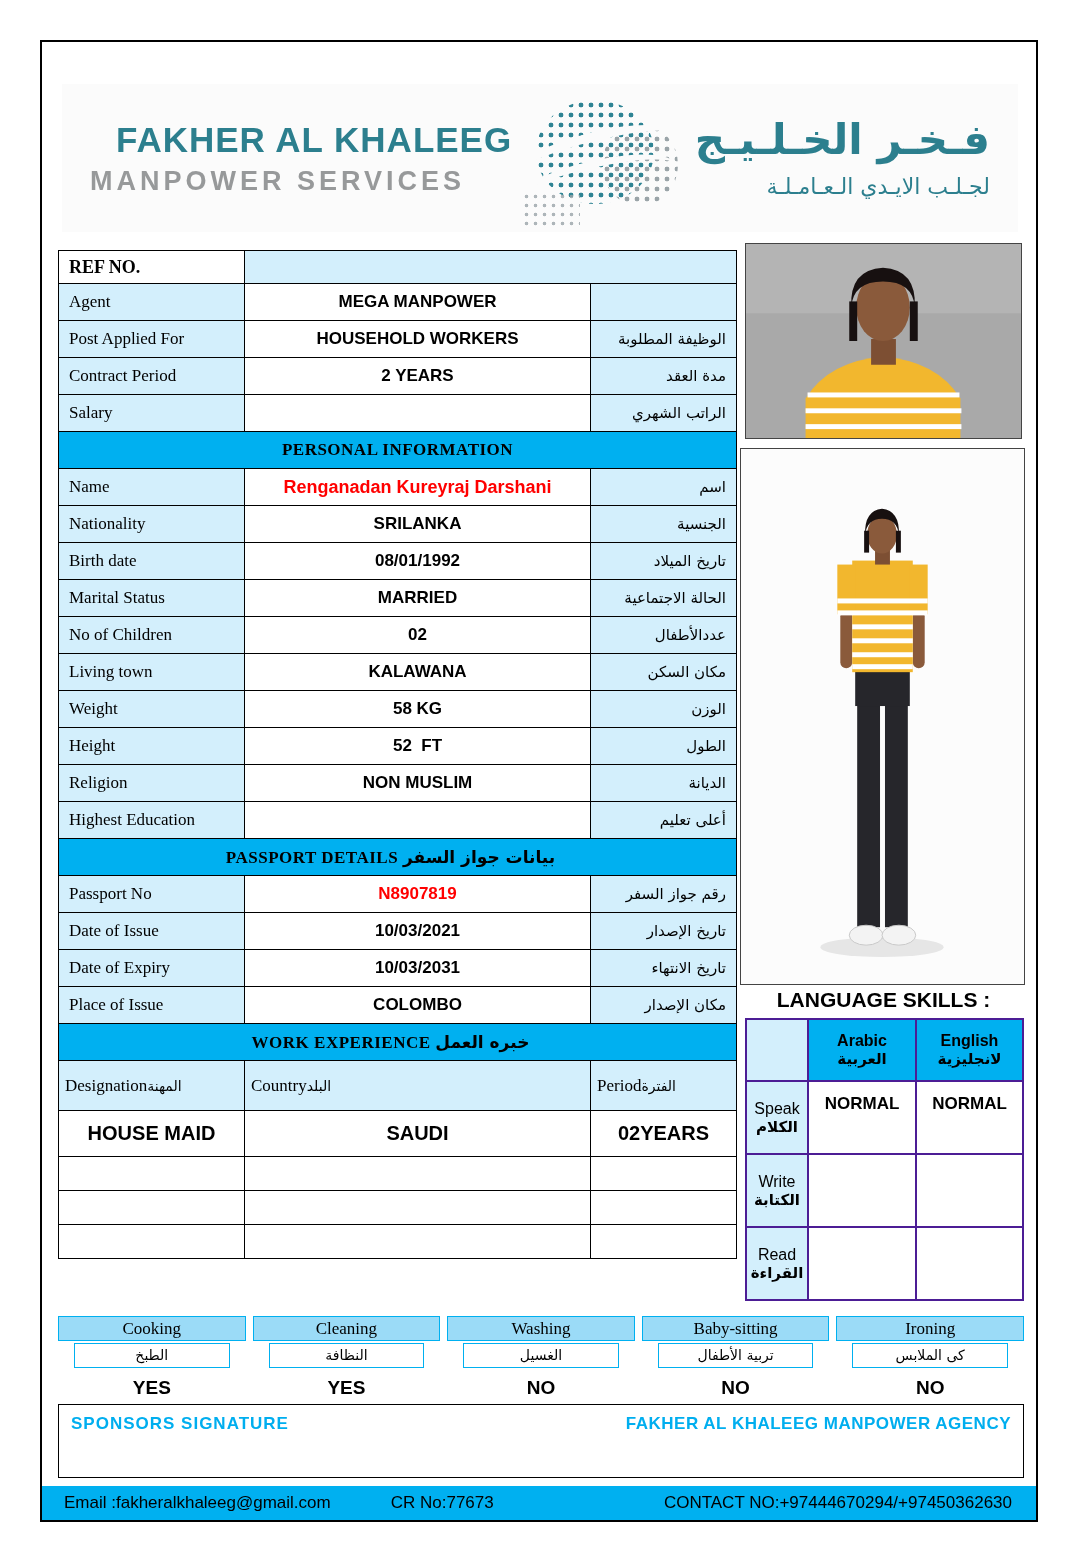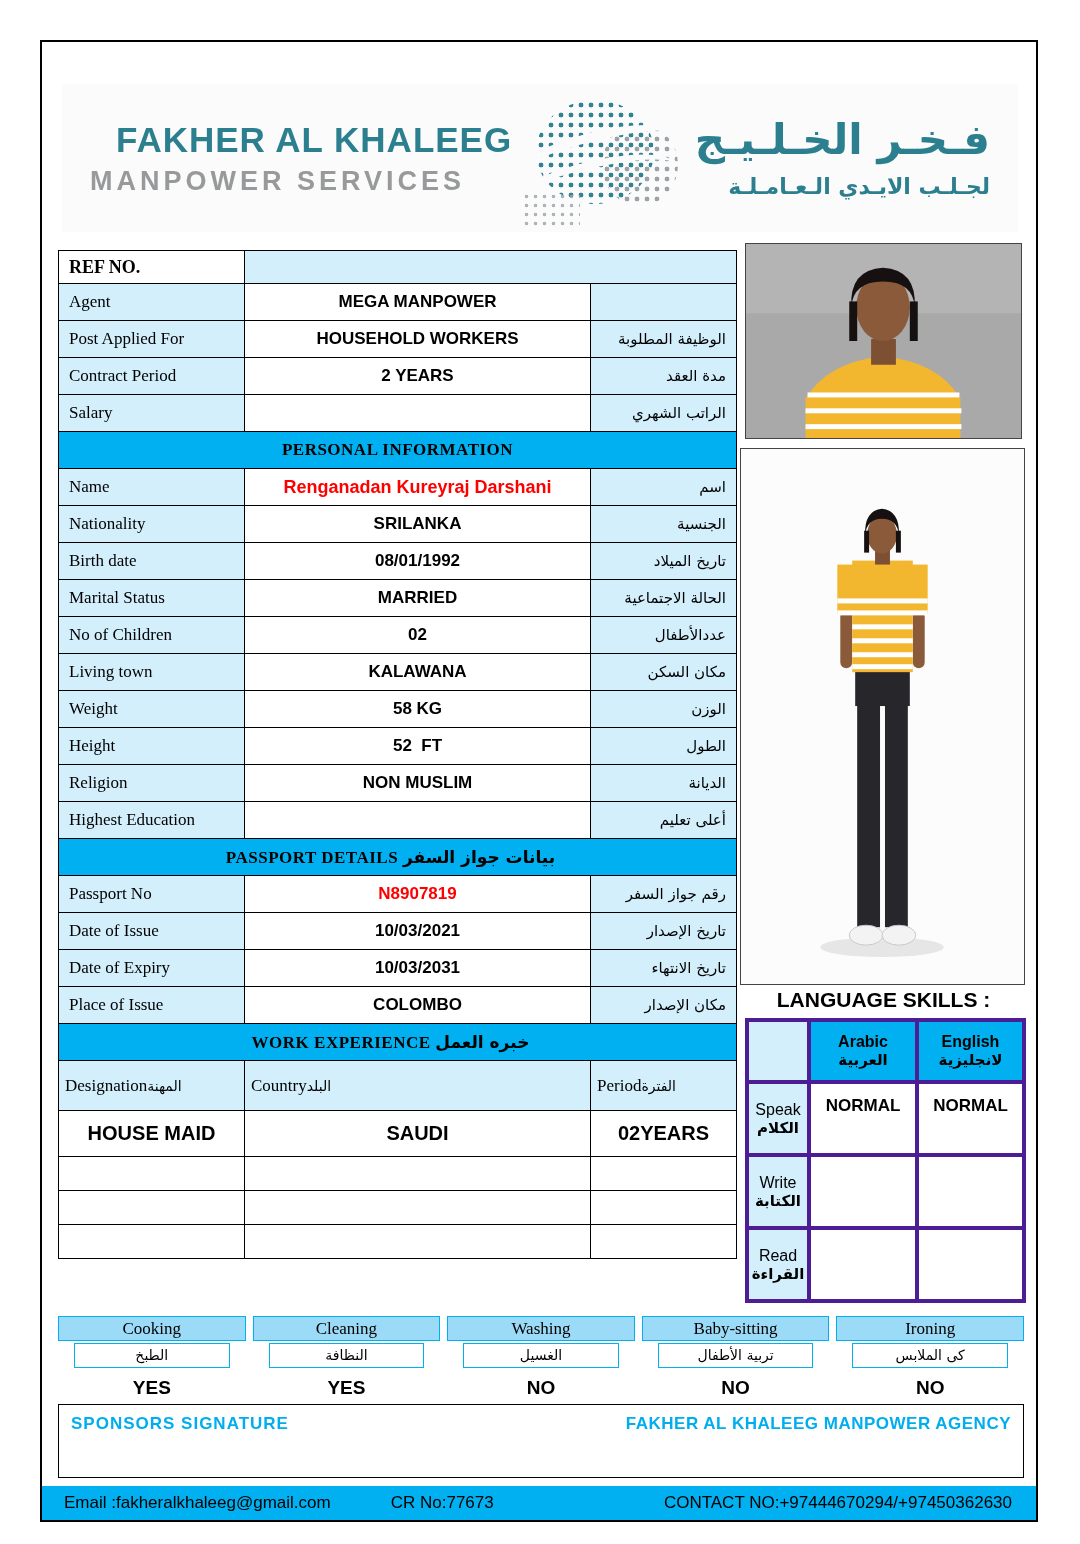--- a/index.html
+++ b/index.html
@@ -19,21 +19,21 @@
   .globe-gray { position:absolute; right:0px; top:26px; width:76px; height:82px; border-radius:50%;
                 background-image:radial-gradient(#9aa4a8 2.1px, transparent 2.7px); background-size:10px 10px; }
   .globe-trail { position:absolute; left:-6px; bottom:-8px; width:58px; height:34px;
                 background-image:radial-gradient(#9aa4a8 1.6px, transparent 2.1px); background-size:9px 9px; opacity:.8; }
   .swoosh1 { position:absolute; left:-12px; top:34px; width:160px; height:42px; border-radius:50%;
              border-top:9px solid #fbfbfb; transform:rotate(-14deg); }
   .swoosh2 { position:absolute; left:-8px; top:62px; width:156px; height:40px; border-radius:50%;
              border-top:7px solid #fbfbfb; transform:rotate(-12deg); }
   .brand-ar { text-align:right; direction:rtl; font-family:"DejaVu Sans", sans-serif; }
   .brand-ar1 { font-size:42px; font-weight:bold; color:#2c7f8e; line-height:1.1; }
-  .brand-ar2 { font-size:22px; font-weight:bold; color:#2c7f8e; margin-top:10px; }
+  .brand-ar2 { font-size:22px; font-weight:normal; color:#2c7f8e; margin-top:10px; }
 
   
   .main-table { position:absolute; left:16px; top:208px; width:678px; border-collapse:collapse; table-layout:fixed; }
   .main-table td { border:1px solid #000; height:37px; padding:0 6px; font-size:17px; vertical-align:middle; overflow:hidden; }
   td.ref { font-weight:bold; font-size:18px; background:#ffffff; padding-left:10px; }
   td.lc  { background:#d3effc; }
   td.lbl { background:#d3effc; padding-left:10px; font-family:"Liberation Serif", serif; color:#000; }
   td.val { text-align:center; font-family:"Liberation Sans", sans-serif; font-weight:bold; font-size:17px; white-space:pre-wrap; }
   td.arc { background:#d3effc; direction:rtl; text-align:right; padding-right:10px;
            font-family:"DejaVu Sans", sans-serif; font-size:15px; }
@@ -52,21 +52,21 @@
   
   .photo { position:absolute; border:1px solid #444; background:#fff; overflow:hidden; }
   .photo.headshot { left:703px; top:201px; width:277px; height:196px; }
   .photo.fullbody { left:698px; top:406px; width:285px; height:537px; }
   .photo svg { display:block; width:100%; height:100%; }
 
   
   .lang-title { position:absolute; left:703px; top:946px; width:277px; text-align:center;
                 font-family:"Liberation Sans", sans-serif; font-weight:bold; font-size:21px; color:#000; }
   .lang-table { position:absolute; left:703px; top:976px; width:277px; border-collapse:collapse; table-layout:fixed; }
-  .lang-table td { border:4px solid #4c1d95; vertical-align:middle; text-align:center; overflow:hidden; }
+  .lang-table td { border:2px solid #4c1d95; vertical-align:middle; text-align:center; overflow:hidden; }
   td.lcorner { background:#d3effc; }
   tr.lh td { height:62px; }
   td.lhead { background:#00b0f0; font-family:"Liberation Sans", sans-serif; font-weight:bold; font-size:16px; }
   td.lhead .lar, td.llabel .lar { font-family:"DejaVu Sans", sans-serif; font-size:15px; font-weight:bold; direction:rtl; }
   tr.lrow td { height:73px; }
   td.llabel { background:#d3effc; font-family:"Liberation Sans", sans-serif; font-size:16px; }
   td.lval { background:#fff; font-family:"Liberation Sans", sans-serif; font-weight:bold; font-size:17px; vertical-align:top; padding-top:12px; }
 
   
   .skills { position:absolute; left:16px; top:1274px; width:966px; display:flex; gap:7px; }

